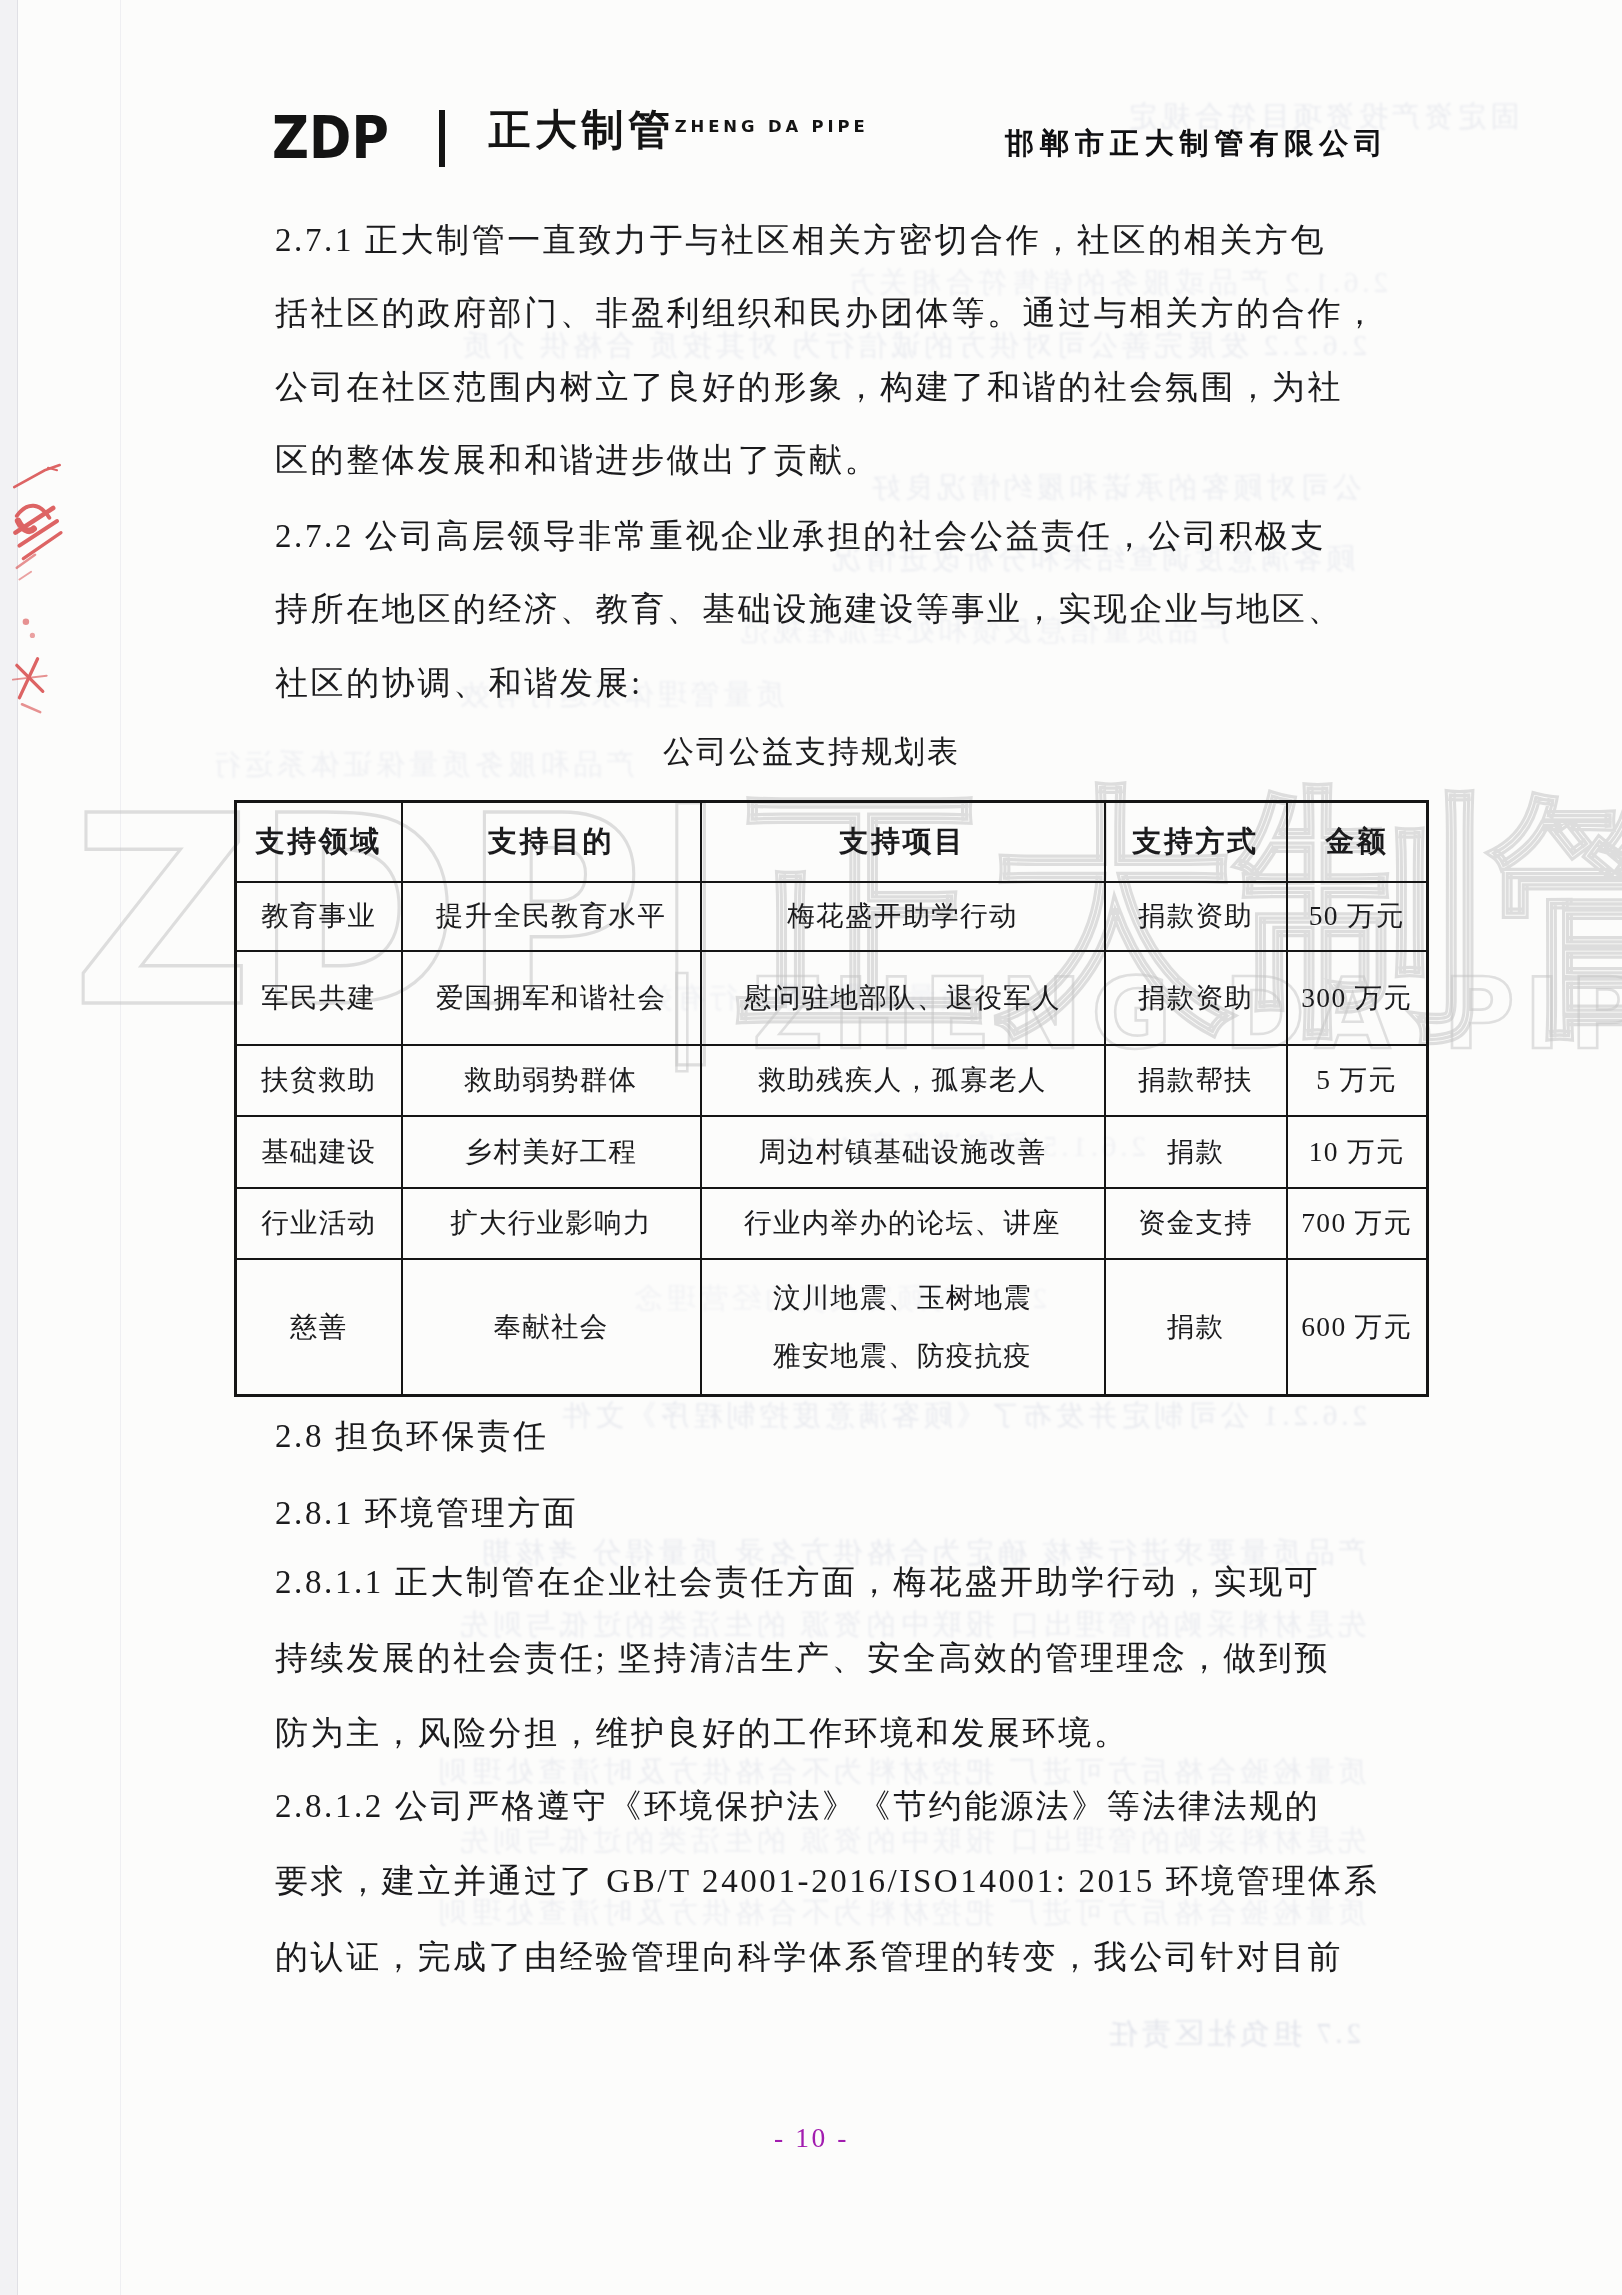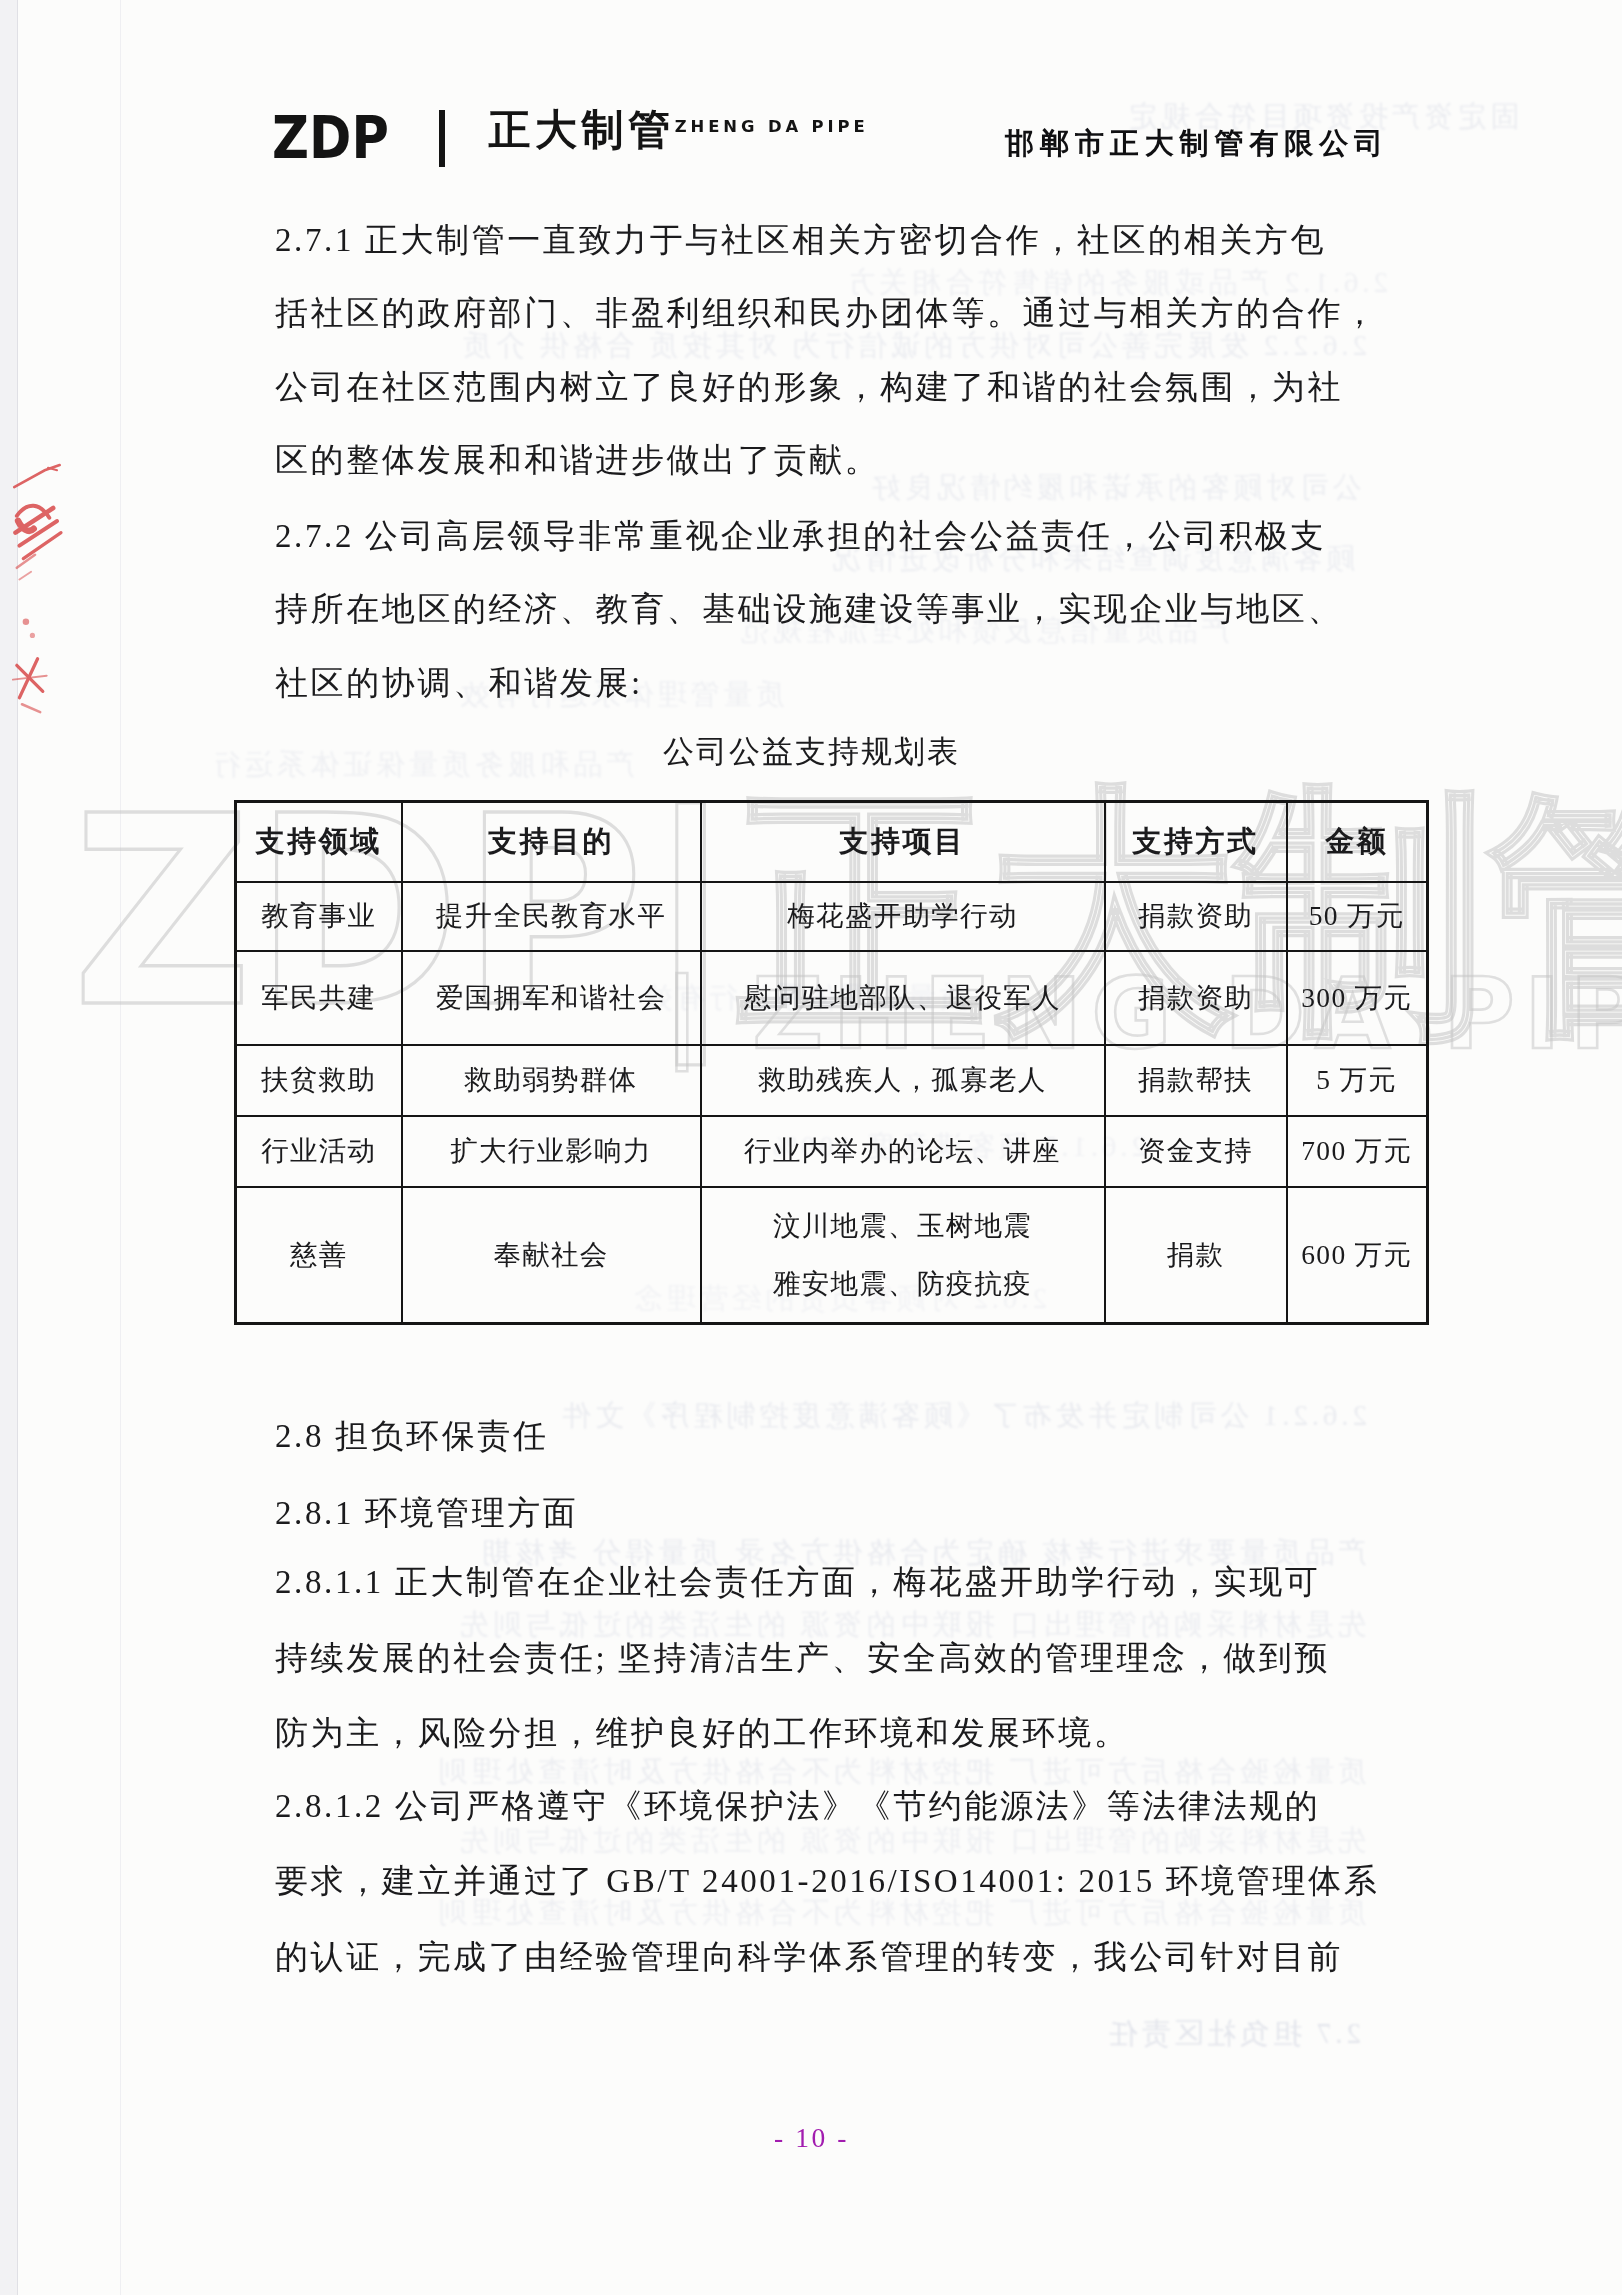--- a/index.html
+++ b/index.html
@@ -187,20 +187,27 @@
         <td>捐款资助</td>
         <td>300 万元</td>
       </tr>
       <tr style="height:71px">
         <td>扶贫救助</td>
         <td>救助弱势群体</td>
         <td>救助残疾人，孤寡老人</td>
         <td>捐款帮扶</td>
         <td>5 万元</td>
       </tr>
+      <tr style="height:72px">
+        <td>基础建设</td>
+        <td>乡村美好工程</td>
+        <td>周边村镇基础设施改善</td>
+        <td>捐款</td>
+        <td>10 万元</td>
+      </tr>
       <tr style="height:71px">
         <td>行业活动</td>
         <td>扩大行业影响力</td>
         <td>行业内举办的论坛、讲座</td>
         <td>资金支持</td>
         <td>700 万元</td>
       </tr>
       <tr style="height:137px">
         <td>慈善</td>
         <td>奉献社会</td>

